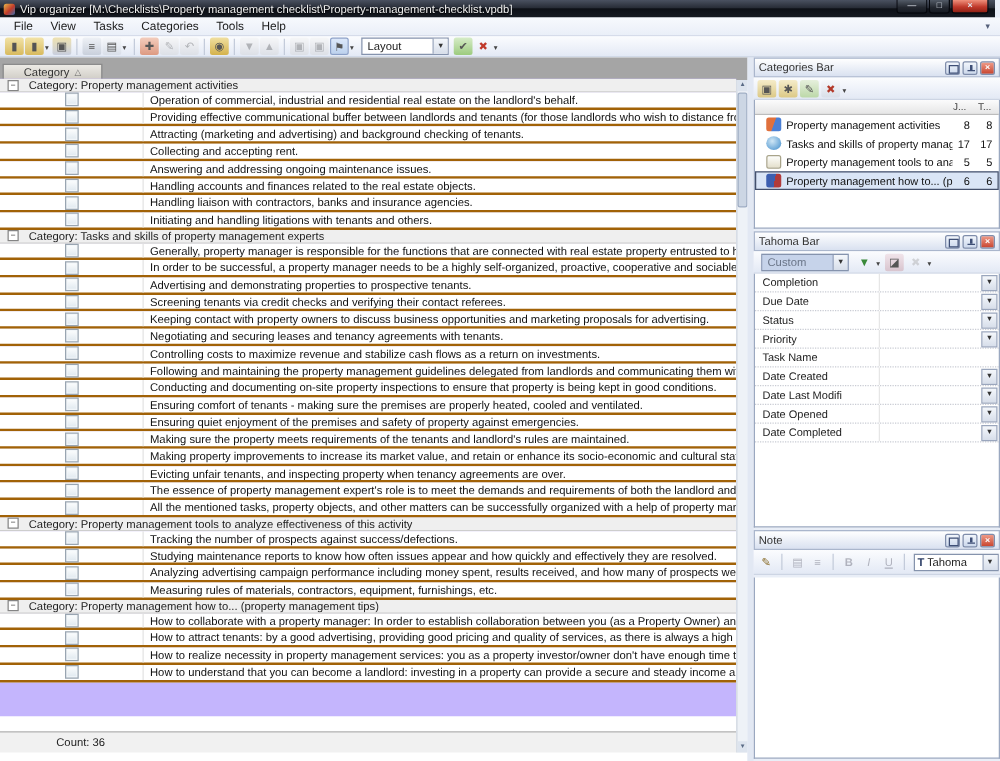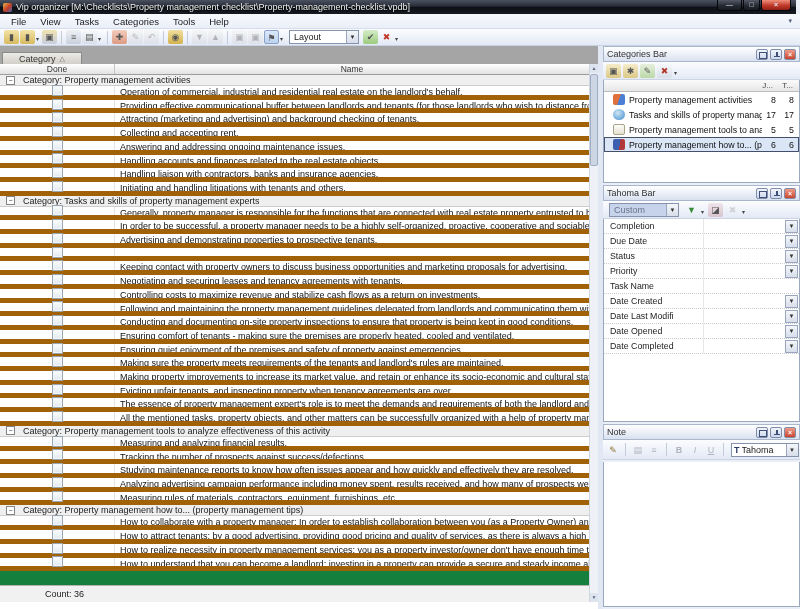--- a/index.html
+++ b/index.html
@@ -46,26 +46,26 @@
   .grid { position:absolute; left:0; top:46px; width:598px; height:563px; background:#fff; }
   .groupbar { position:absolute; left:0; top:0; width:100%; height:18px; background:#a5a5a5; padding:2px 0 0 2px; }
   .groupbtn { display:inline-flex; align-items:center; gap:4px; height:14px; padding:0 16px;
     background:linear-gradient(180deg,#eceae5,#cfccc5); border:1px solid #8b8b8b; font-size:9px; color:#333; }
   .sorttri { font-size:7px; color:#666; }
   .colheader { position:absolute; left:0; top:18px; width:589px; height:11px;
     background:linear-gradient(180deg,#ffffff,#e2e2e2); border-bottom:1px solid #9d9d9d; display:flex; }
   .colheader .ch { font-size:8.5px; color:#333; text-align:center; line-height:11px; }
   .ch.done { width:115px; border-right:1px solid #c6c6c6; }
   .ch.name { flex:1; }
-  .rows { position:absolute; left:0; top:29px; width:589px; height:510px; overflow:hidden; background:#15803d; }
+  .rows { position:absolute; left:0; top:17px; width:589px; height:510px; overflow:hidden; background:#c4b5fd; }
   .grouprow { height:11px; background:#efefef; border-bottom:1px solid #cdcdcd; display:flex; align-items:center; }
   .collapse-box { width:9px; height:9px; margin:0 8px 0 6px; border:1px solid #848484; background:#fff;
     font-size:7px; line-height:7px; text-align:center; color:#333; flex:none; }
   .grouprow .gtext { font-size:9px; color:#222; white-space:nowrap; overflow:hidden; }
-  .itemrow { height:13.71px; border-bottom:5px solid #a16207; display:flex; background:#fff; }
+  .itemrow { height:13.71px; border-bottom:2px solid #a16207; display:flex; background:#fff; }
   .donecell { width:115px; border-right:1px solid #e4e4e4; display:flex; align-items:center; justify-content:center; flex:none; }
   .cb { width:11px; height:11px; border:1px solid #99a5b1; background:linear-gradient(180deg,#fdfefe,#dfe8ef);
     box-shadow:inset 0 0 0 1px #f2f6f9; }
   .namecell { flex:1; font-size:9px; color:#111; line-height:13px; padding-left:5px;
     white-space:nowrap; overflow:hidden; }
   .gridfooter { position:absolute; left:0; top:539px; width:589px; height:17px; background:#f1f1f1;
     border-top:1px solid #b3b3b3; font-size:9px; color:#222; line-height:16px; padding-left:45px; }
   .vscroll { position:absolute; right:0; top:18px; width:9px; height:538px; background:#eef2f7; border-left:1px solid #cfd6e0; }
   .vsbtn { position:absolute; left:0; width:8px; height:9px; background:#dde4ee; color:#5a6activecolor; color:#596residual; color:#596a85; font-size:5px; text-align:center; line-height:9px; }
   .vsbtn.up { top:0; } .vsbtn.dn { bottom:0; }
@@ -261,20 +261,21 @@
         <div class="itemrow">
     <div class="donecell">
       <div class="cb"></div>
     </div>
     <div class="namecell">Advertising and demonstrating properties to prospective tenants.</div>
   </div>
         <div class="itemrow">
     <div class="donecell">
       <div class="cb"></div>
     </div>
+    <div class="namecell">Screening tenants via credit checks and verifying their contact referees.</div>
   </div>
         <div class="itemrow">
     <div class="donecell">
       <div class="cb"></div>
     </div>
     <div class="namecell">Keeping contact with property owners to discuss business opportunities and marketing proposals for advertising.</div>
   </div>
         <div class="itemrow">
     <div class="donecell">
       <div class="cb"></div>
@@ -337,26 +338,20 @@
   </div>
         <div class="itemrow">
     <div class="donecell">
       <div class="cb"></div>
     </div>
     <div class="namecell">All the mentioned tasks, property objects, and other matters can be successfully organized with a help of property management software (for example task management software</div>
   </div>
         <div class="grouprow">
     <div class="collapse-box">−</div>
     <span class="gtext">Category: Property management tools to analyze effectiveness of this activity</span>
-  </div>
-        <div class="itemrow">
-    <div class="donecell">
-      <div class="cb"></div>
-    </div>
-    <div class="namecell">Measuring and analyzing financial results.</div>
   </div>
         <div class="itemrow">
     <div class="donecell">
       <div class="cb"></div>
     </div>
     <div class="namecell">Tracking the number of prospects against success/defections.</div>
   </div>
         <div class="itemrow">
     <div class="donecell">
       <div class="cb"></div>

